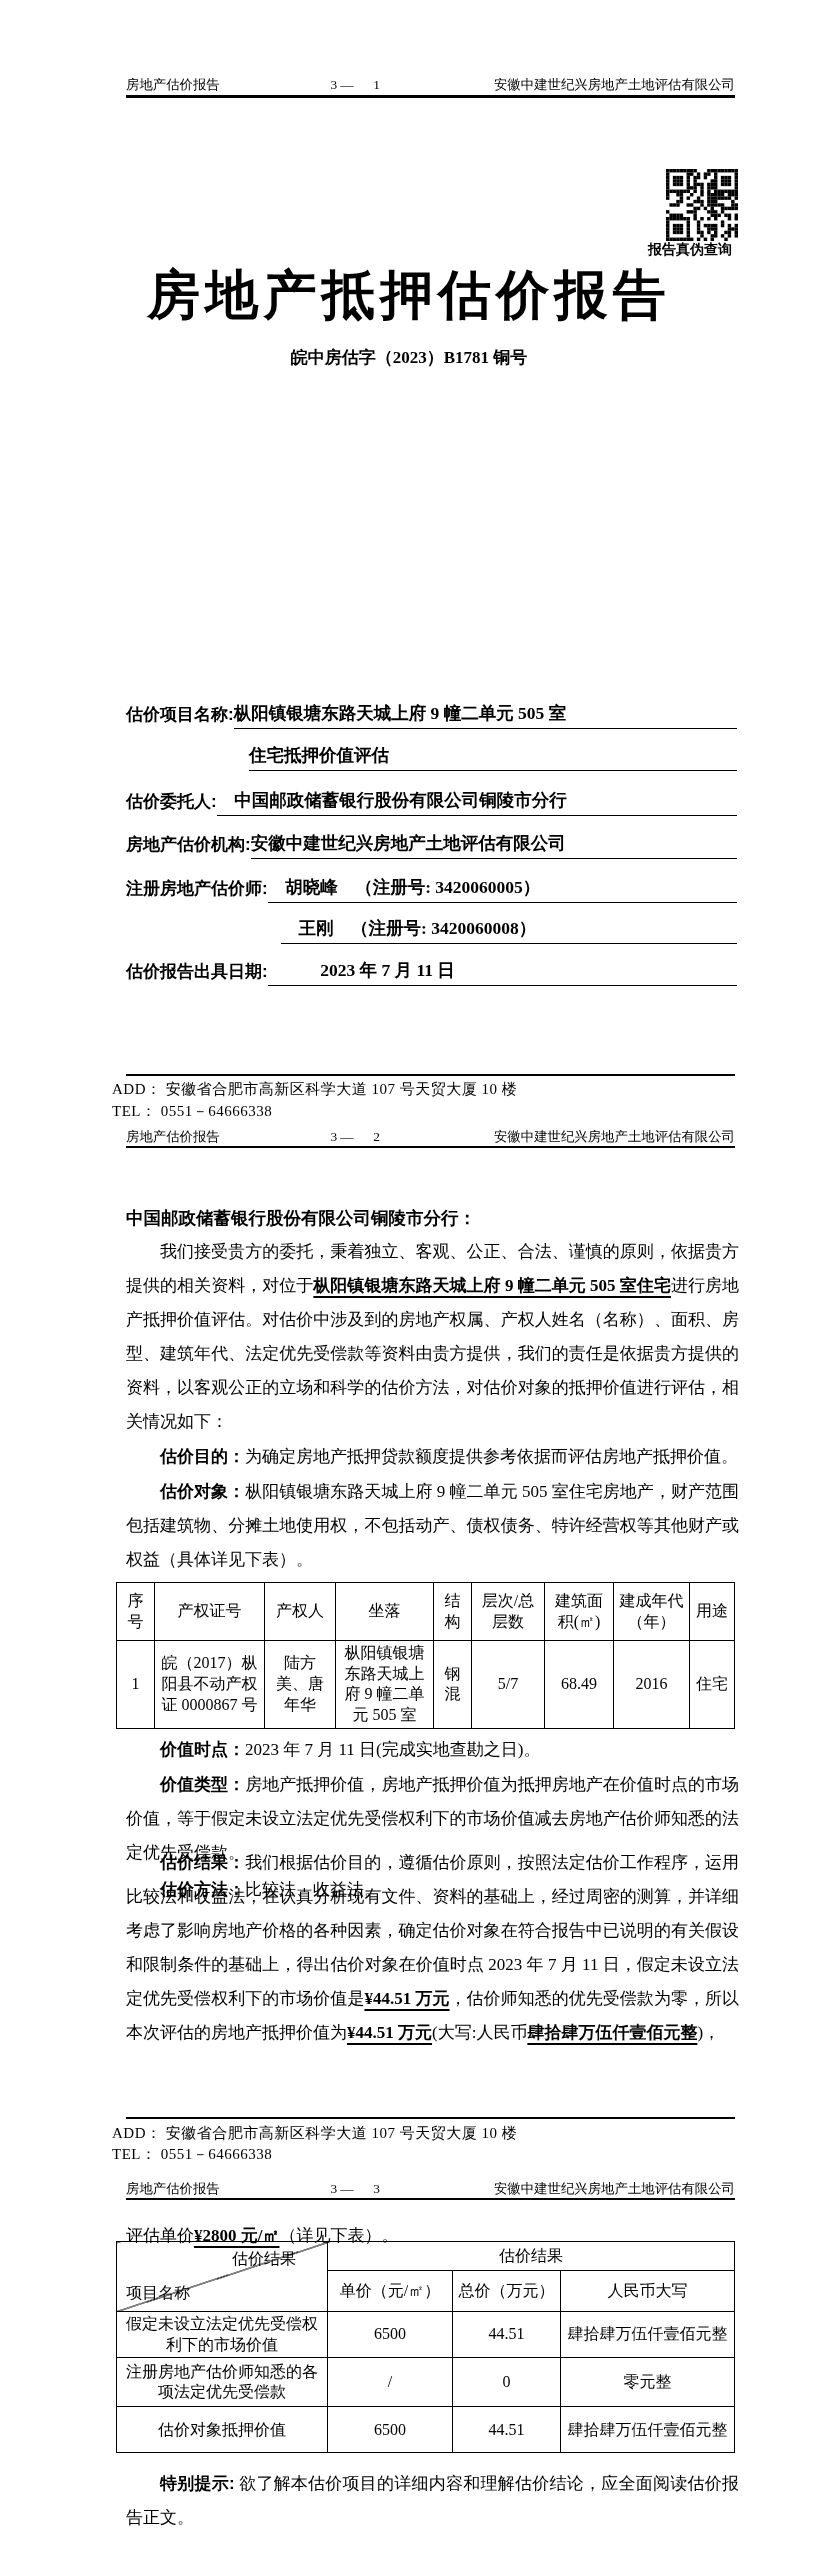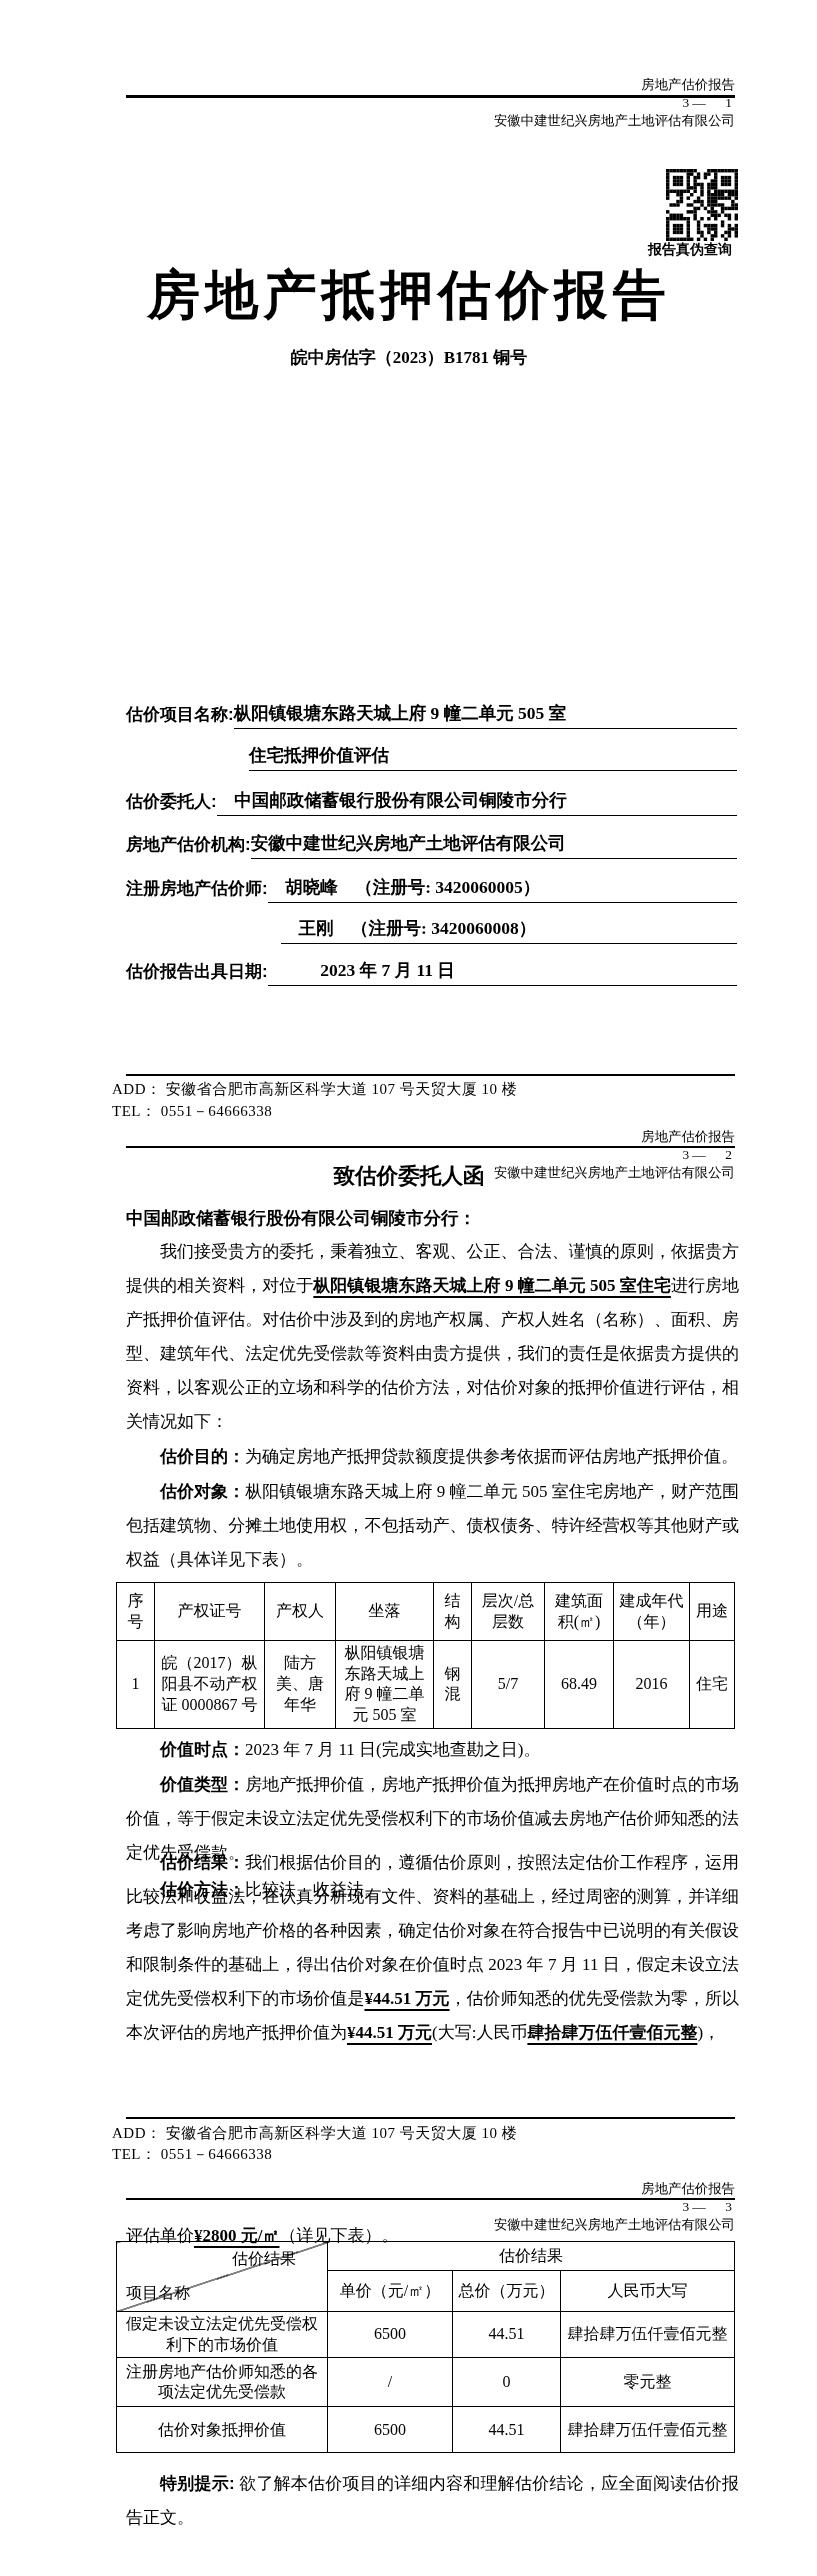--- a/index.html
+++ b/index.html
@@ -5,21 +5,21 @@
   html,body{margin:0;padding:0;background:#888;}
   #page{position:relative;width:818px;height:3300px;background:#ffffff;color:#000;overflow:hidden;
         font-family:"Liberation Serif","DejaVu Serif",serif;}
   .abs{position:absolute;}
   .serif{font-family:"Liberation Serif","DejaVu Serif",serif;}
   .sans{font-family:"Liberation Sans","DejaVu Sans",sans-serif;}
   .b{font-weight:bold;}
   .center{text-align:center;}
   .rule{position:absolute;left:126px;width:609px;background:#000;}
   .page-header{position:absolute;left:126px;width:609px;display:flex;justify-content:space-between;
-               align-items:flex-end;font-size:13.4px;flex-direction:column;}
+               align-items:flex-end;font-size:13.4px;}
   .page-header .ph-c{letter-spacing:3.1px;}
   .footer-line{position:absolute;left:112px;width:609px;font-size:15px;letter-spacing:0.5px;}
   .para{position:absolute;left:126px;width:613px;font-size:17px;line-height:34px;text-align:justify;}
   .ind{text-indent:34px;}
   .lbl{font-weight:bold;font-family:"Liberation Sans","DejaVu Sans",sans-serif;}
   .bu{font-weight:bold;text-decoration:underline;text-decoration-thickness:1.5px;text-underline-offset:4.6px;
       text-decoration-skip-ink:none;}
   .frow{position:absolute;left:126px;width:611px;display:flex;align-items:flex-end;height:29px;}
   .flabel{font-family:"Liberation Sans","DejaVu Sans",sans-serif;font-weight:bold;font-size:17px;white-space:pre;padding-bottom:3.1px;}
   .fvalue{flex:1;border-bottom:1.5px solid #000;font-weight:bold;font-size:17.5px;white-space:pre;padding-bottom:3.1px;}
@@ -352,21 +352,20 @@
   <div id="p1f-add" class="footer-line serif">ADD：  安徽省合肥市高新区科学大道 107 号天贸大厦 10 楼</div>
   <div id="p1f-tel" class="footer-line serif">TEL：  0551－64666338</div>
 
   <div id="p2-header" class="page-header serif">
     <span>房地产估价报告</span>
     <span class="ph-c">3—　2</span>
     <span>安徽中建世纪兴房地产土地评估有限公司</span>
   </div>
   <div id="p2-rule" class="rule"></div>
 
-  <div id="letter-title" class="abs center b sans">致估价委托人函</div>
   <div id="salutation" class="abs b sans">中国邮政储蓄银行股份有限公司铜陵市分行：</div>
 
   <div id="para1" class="para ind">
     <span>我们接受贵方的委托，秉着独立、客观、公正、合法、谨慎的原则，依据贵方提供的相关资料，对位于</span><span class="bu">枞阳镇银塘东路天城上府 9 幢二单元 505 室住宅</span><span>进行房地产抵押价值评估。对估价中涉及到的房地产权属、产权人姓名（名称）、面积、房型、建筑年代、法定优先受偿款等资料由贵方提供，我们的责任是依据贵方提供的资料，以客观公正的立场和科学的估价方法，对估价对象的抵押价值进行评估，相关情况如下：</span>
   </div>
 
   <div id="purpose" class="para ind">
     <span class="lbl">估价目的：</span><span>为确定房地产抵押贷款额度提供参考依据而评估房地产抵押价值。</span>
   </div>
 

